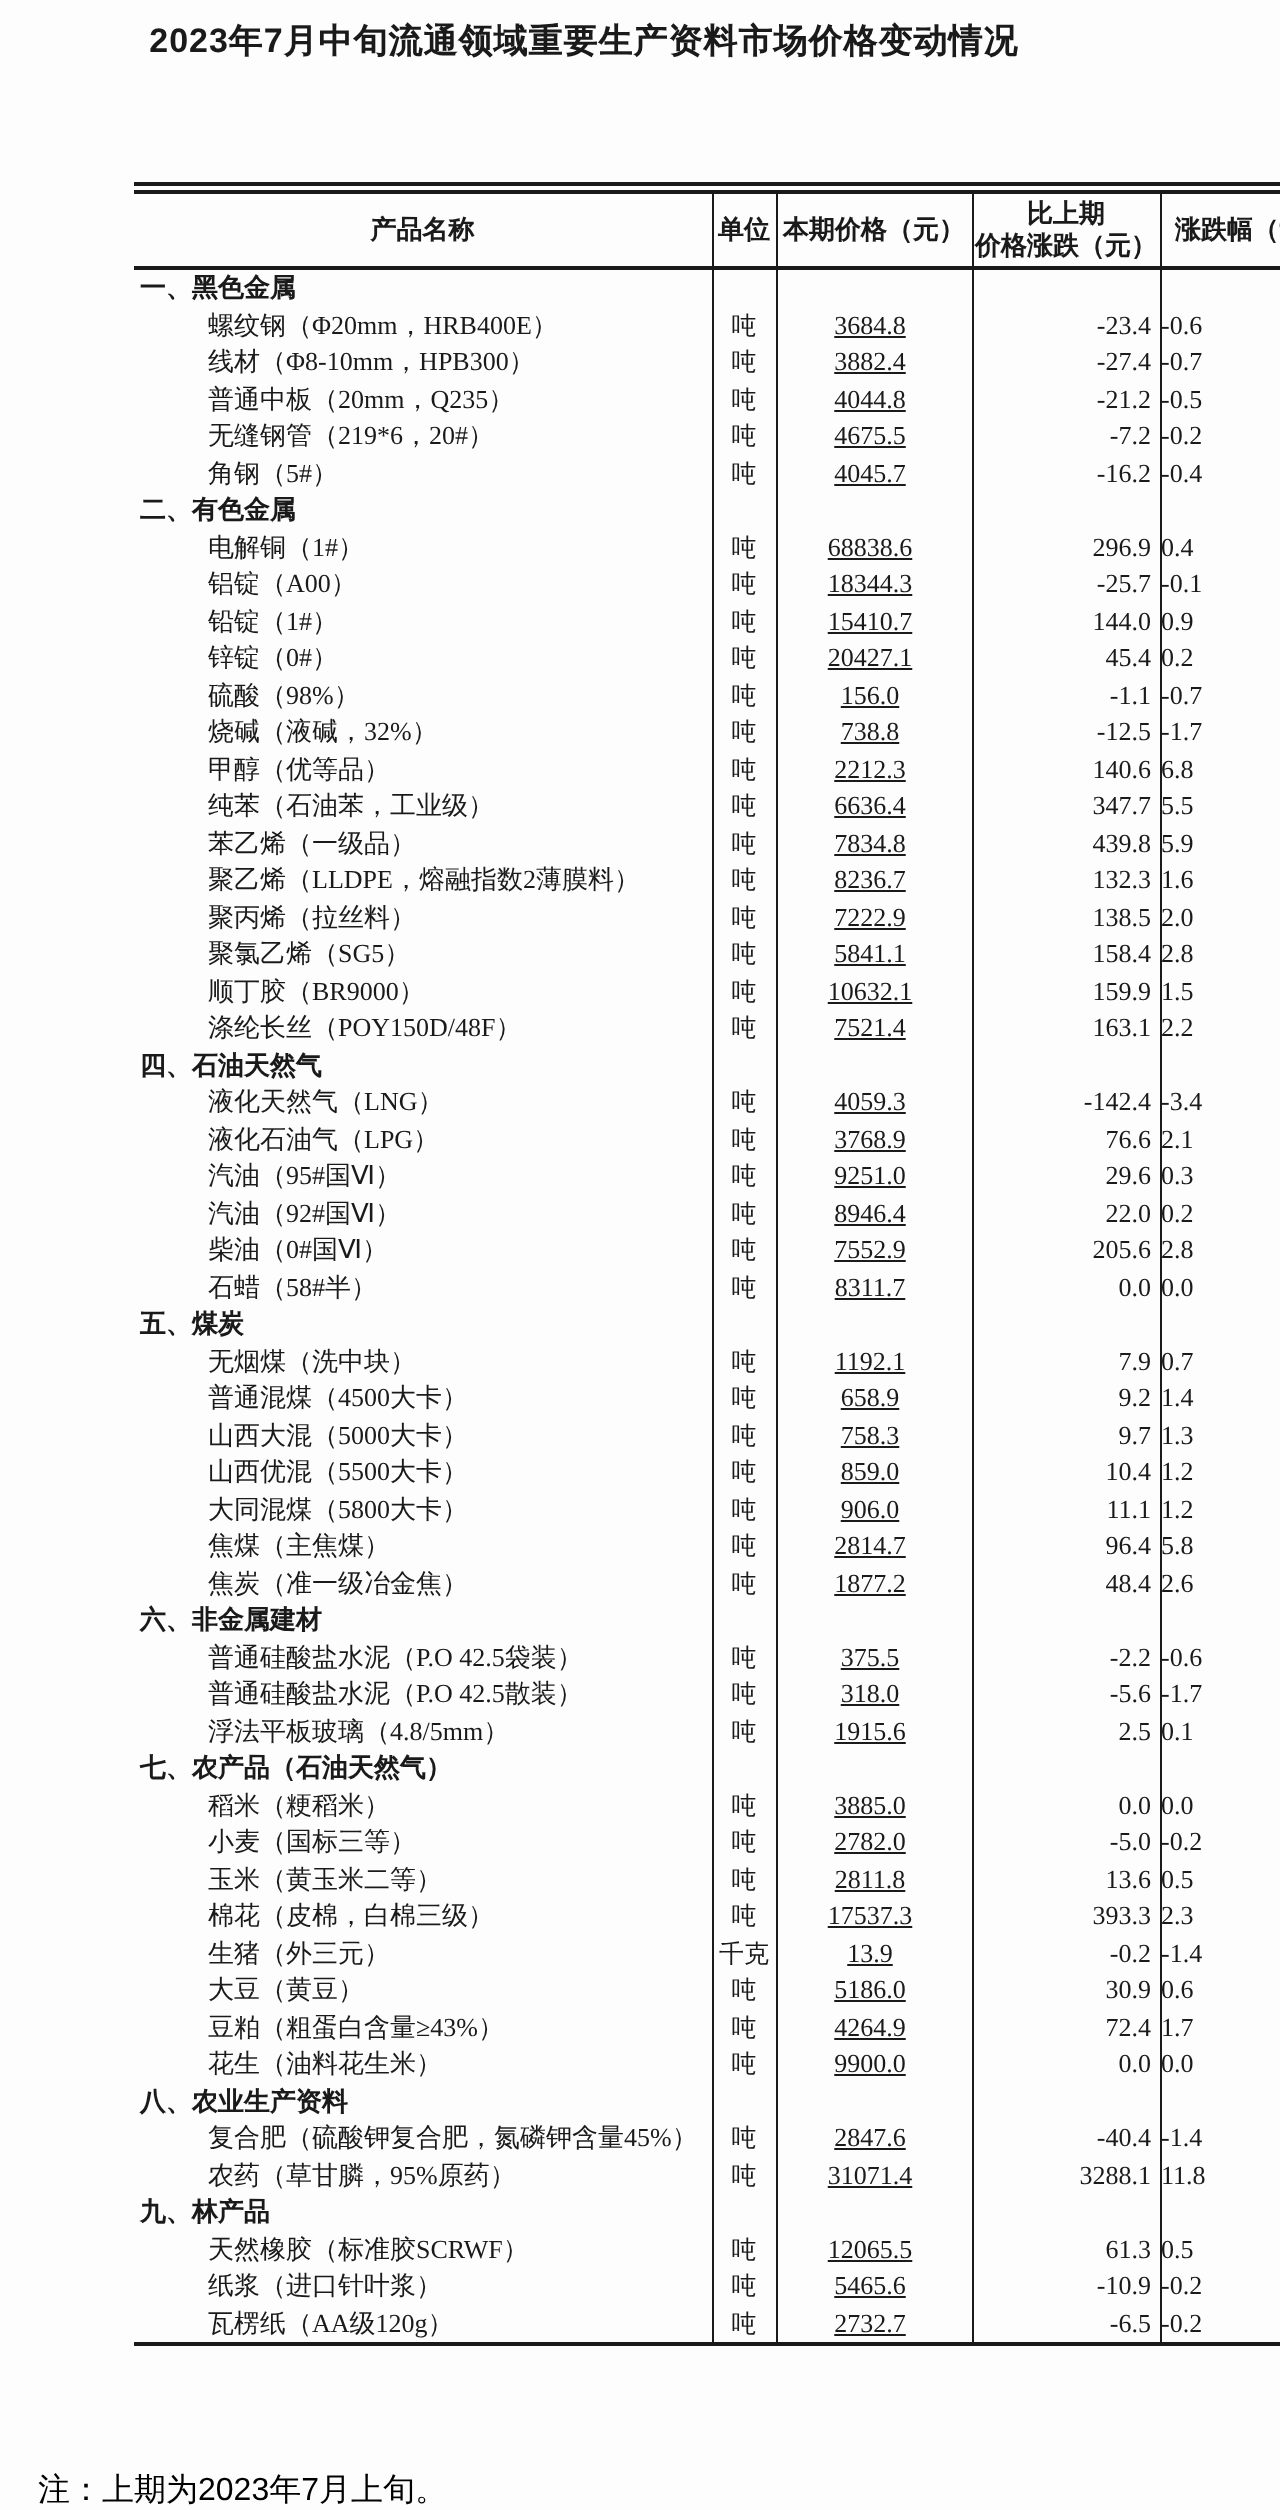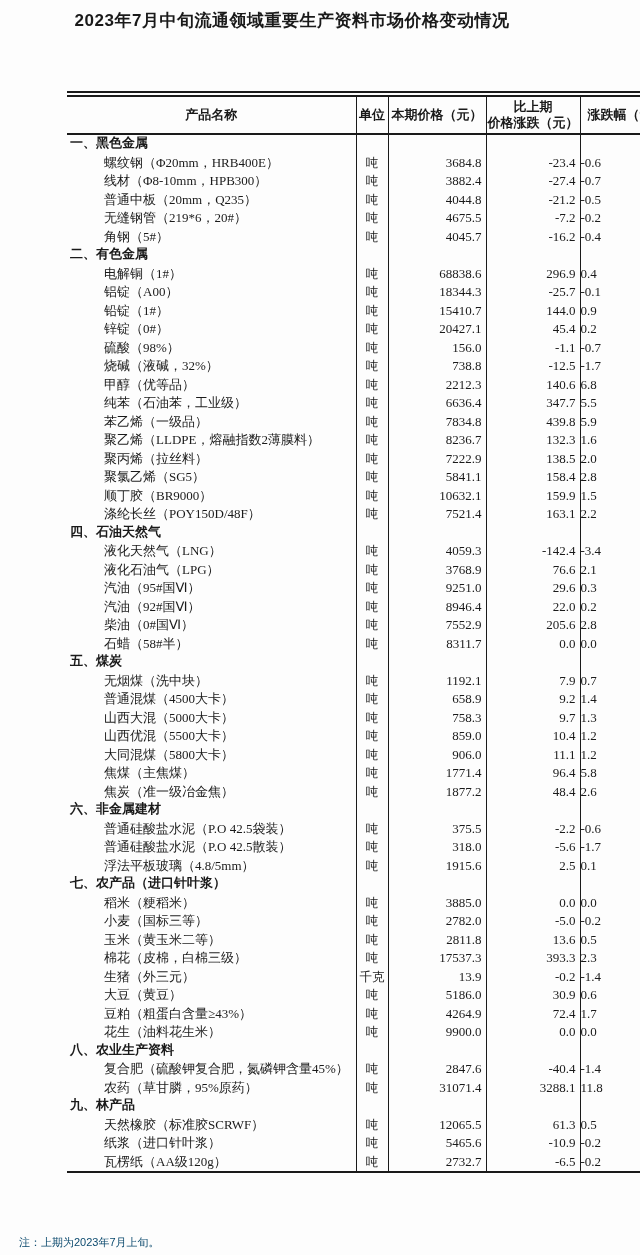--- a/index.html
+++ b/index.html
@@ -30,30 +30,30 @@
     text-align:center;line-height:1.25;
     font-family:"Liberation Sans",sans-serif;
   }
   tbody td{
     font-size:13px;height:18.5px;line-height:18.5px;
     font-family:"Liberation Serif",serif;
     white-space:nowrap;overflow:hidden;
   }
   td.col-name{text-align:left;padding-left:37px;}
   tr.section-row td.col-name{
-    font-family:Liberation Mono, monospace;
+    font-family:Liberation Serif, serif;
     font-weight:bold;padding-left:3px;font-size:13px;
   }
   td.col-unit{text-align:center;font-size:12.5px;}
-  td.col-price{text-align:right;padding-right:4px;}
+  td.col-price{text-align:center;padding-right:4px;text-decoration:underline;}
   td.col-change{text-align:right;padding-right:4px;}
   td.col-pct{padding-right:10px;}
   .foot-note{
     position:absolute;top:1235px;left:19px;
-    font-size:11px;color:#0c4a6e;
+    font-size:16px;color:#000000;
     font-family:"Liberation Sans",sans-serif;
   }
   .hdr-two-line span{display:block;}
 </style>
 </head>
 <body>
 
 <div class="page-title">2023年7月中旬流通领域重要生产资料市场价格变动情况</div>
 
 <div class="table-wrap">
@@ -312,21 +312,21 @@
         <tr class="item-row">
           <td class="col-name">大同混煤（5800大卡）</td>
           <td class="col-unit">吨</td>
           <td class="col-price">906.0</td>
           <td class="col-change">11.1</td>
           <td class="col-pct">1.2</td>
         </tr>
         <tr class="item-row">
           <td class="col-name">焦煤（主焦煤）</td>
           <td class="col-unit">吨</td>
-          <td class="col-price">1771.4</td>
+          <td class="col-price">2814.7</td>
           <td class="col-change">96.4</td>
           <td class="col-pct">5.8</td>
         </tr>
         <tr class="item-row">
           <td class="col-name">焦炭（准一级冶金焦）</td>
           <td class="col-unit">吨</td>
           <td class="col-price">1877.2</td>
           <td class="col-change">48.4</td>
           <td class="col-pct">2.6</td>
         </tr>
@@ -352,21 +352,21 @@
           <td class="col-pct">-1.7</td>
         </tr>
         <tr class="item-row">
           <td class="col-name">浮法平板玻璃（4.8/5mm）</td>
           <td class="col-unit">吨</td>
           <td class="col-price">1915.6</td>
           <td class="col-change">2.5</td>
           <td class="col-pct">0.1</td>
         </tr>
         <tr class="section-row">
-          <td class="col-name">七、农产品（进口针叶浆）</td>
+          <td class="col-name">七、农产品（石油天然气）</td>
           <td class="col-unit"></td>
           <td class="col-price"></td>
           <td class="col-change"></td>
           <td class="col-pct"></td>
         </tr>
         <tr class="item-row">
           <td class="col-name">稻米（粳稻米）</td>
           <td class="col-unit">吨</td>
           <td class="col-price">3885.0</td>
           <td class="col-change">0.0</td>

